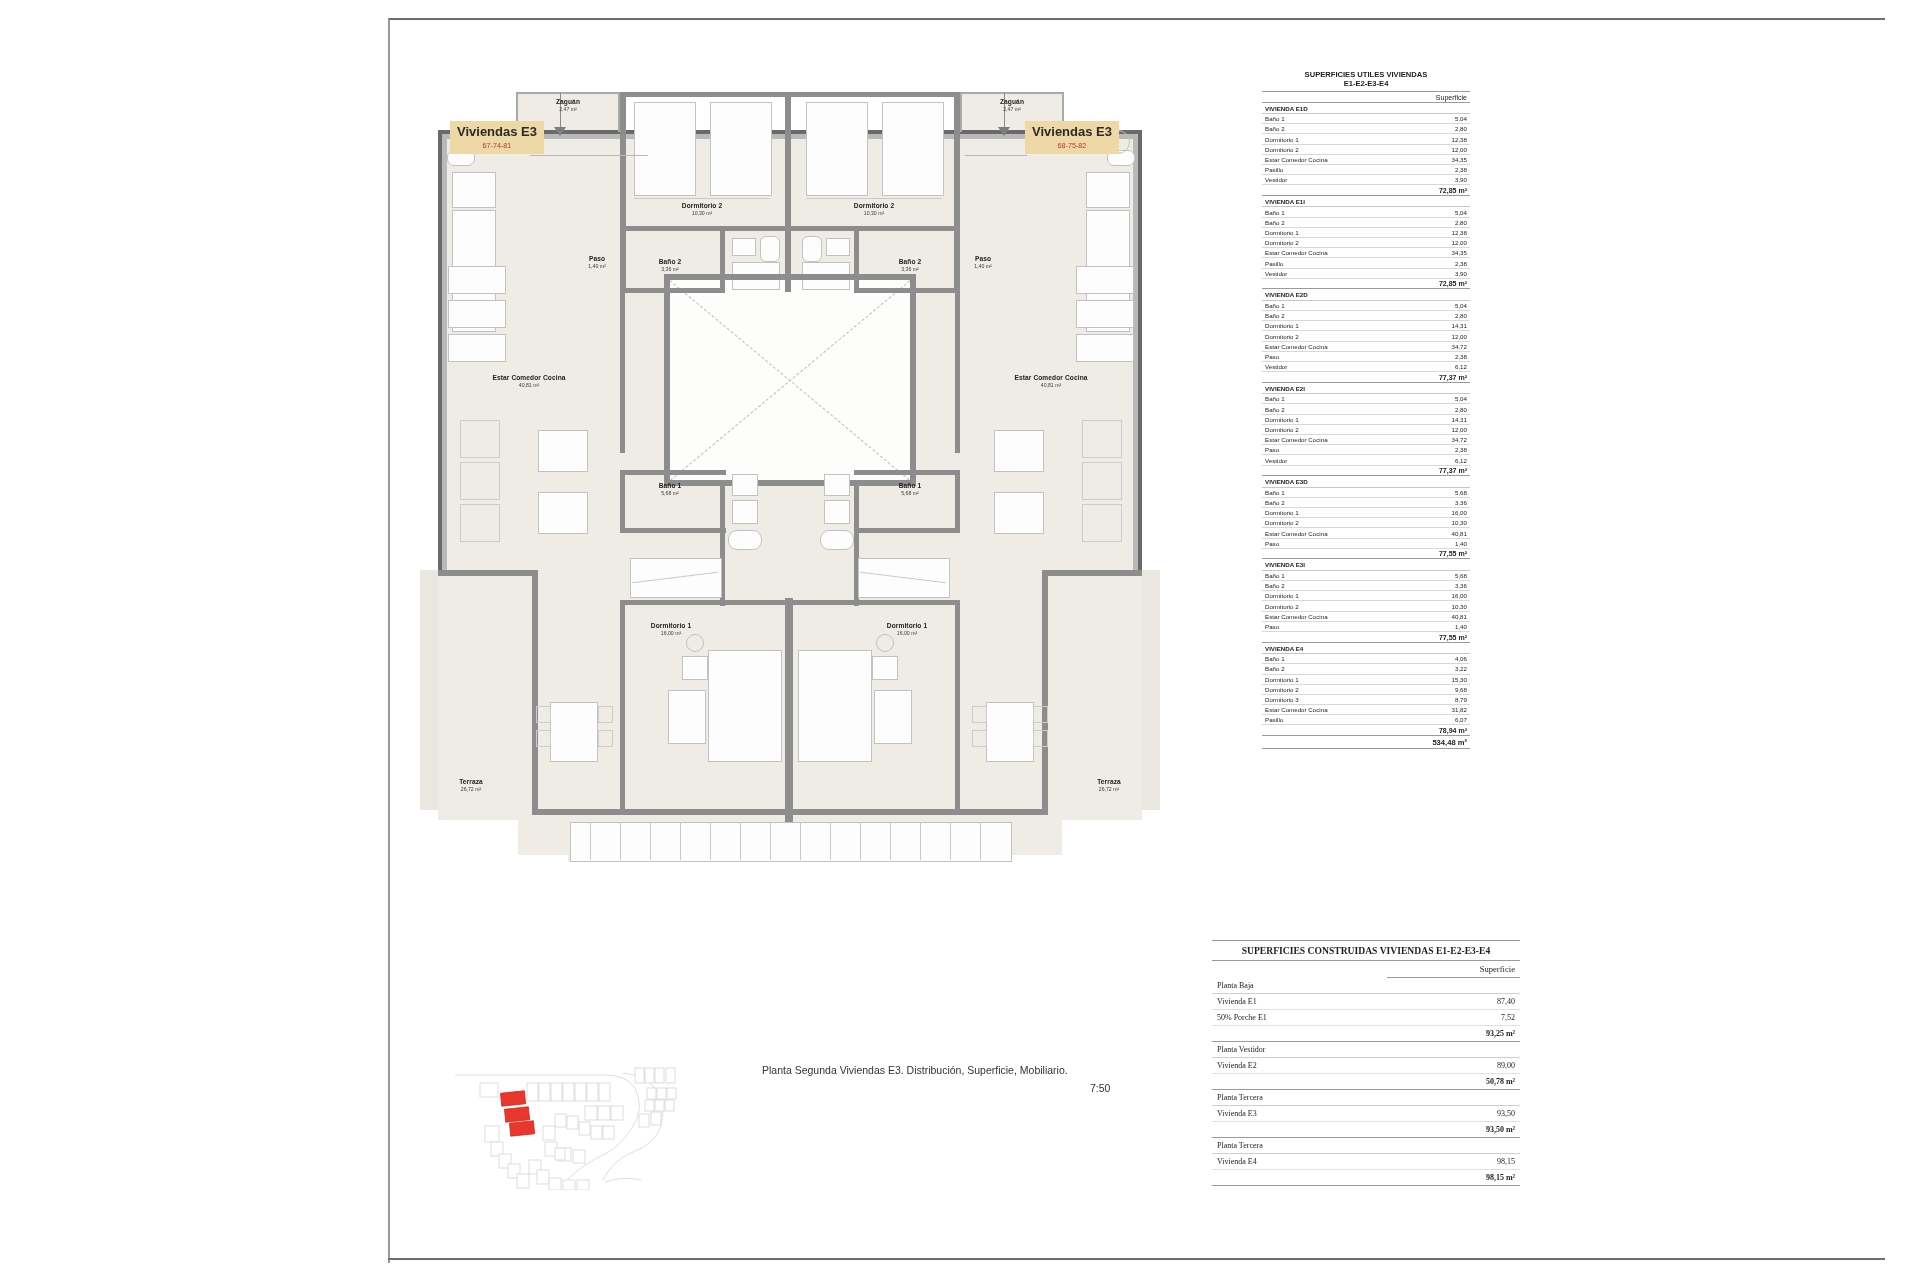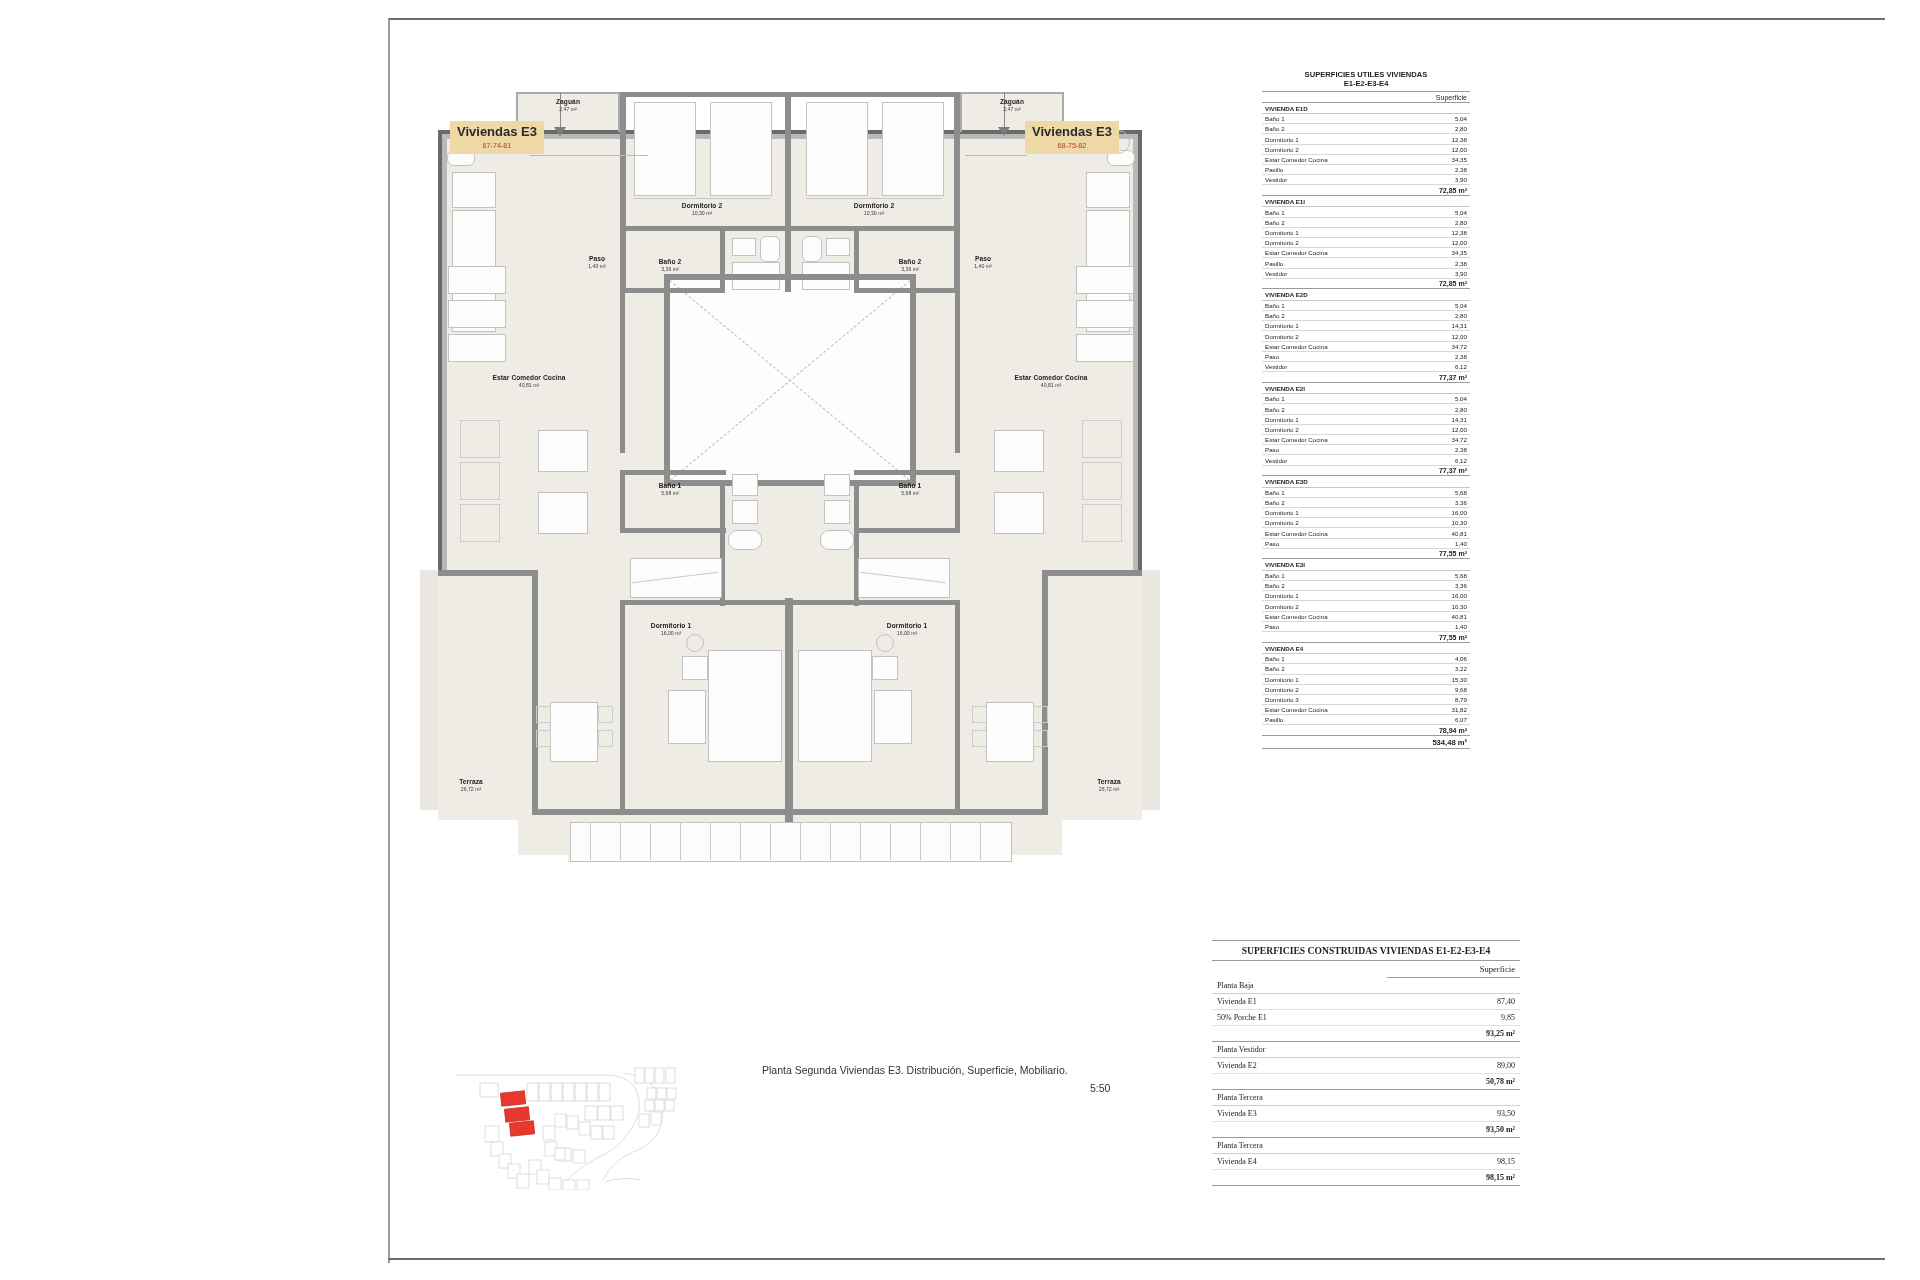--- a/index.html
+++ b/index.html
@@ -318,21 +318,21 @@
   <div class="t2">67-74-81</div>
 </div>
 <div class="tag" style="left:1025px;top:121px;">
   <div class="t1">Viviendas E3</div>
   <div class="t2">68-75-82</div>
 </div>
 <div style="position:absolute;left:530px;top:155px;width:118px;height:1px;background:#b8b8b8;"></div>
 <div style="position:absolute;left:965px;top:155px;width:62px;height:1px;background:#b8b8b8;"></div>
 
 <div class="caption" style="left:762px;top:1064px;">Planta Segunda Viviendas E3. Distribución, Superficie, Mobiliario.</div>
-<div class="scale" style="left:1090px;top:1082px;">5:50</div>
+<div class="scale" style="left:1090px;top:1082px;">7:50</div>
 
 <div id="sitemap">
   <svg width="250" height="160" viewBox="0 0 250 160">
     <g stroke="#dedede" fill="none" stroke-width="1">
       <path d="M0 45 L150 45 Q172 45 180 58 Q190 78 178 96 Q166 116 150 124 Q128 134 112 150"></path>
       <path d="M148 150 Q158 130 178 122 Q200 114 206 96 Q212 72 198 56 Q188 45 168 43"></path>
       <path d="M150 152 Q168 146 186 150"></path>
     </g>
     <g fill="#ffffff" stroke="#d5d5d5" stroke-width="0.8">
       <rect x="25" y="53" width="18" height="14"></rect>
@@ -649,21 +649,21 @@
       </tr>
     <tr class="grp">
           <td colspan="2">Planta Baja</td>
         </tr>
         <tr class="row">
           <td>Vivienda E1</td>
           <td class="v">87,40</td>
         </tr>
         <tr class="row">
           <td>50% Porche E1</td>
-          <td class="v">9,85</td>
+          <td class="v">7,52</td>
         </tr>
         <tr class="tot">
           <td colspan="2">93,25 m²</td>
         </tr>
         <tr class="grp">
           <td colspan="2">Planta Vestidor</td>
         </tr>
         <tr class="row">
           <td>Vivienda E2</td>
           <td class="v">89,00</td>

